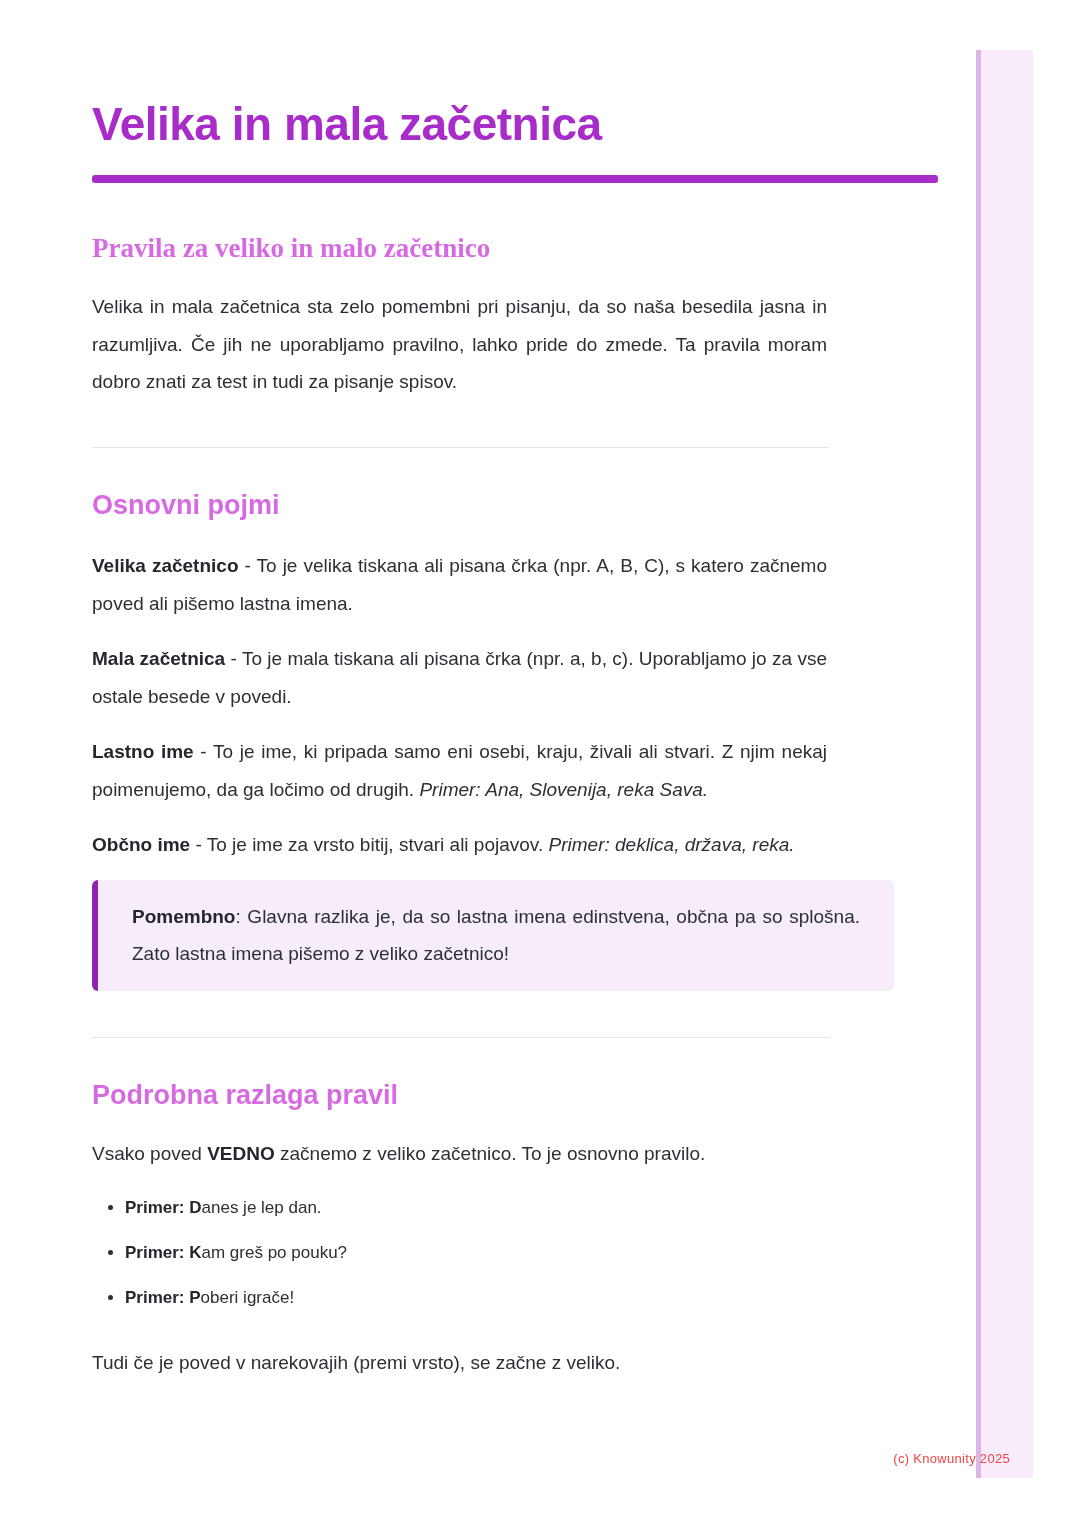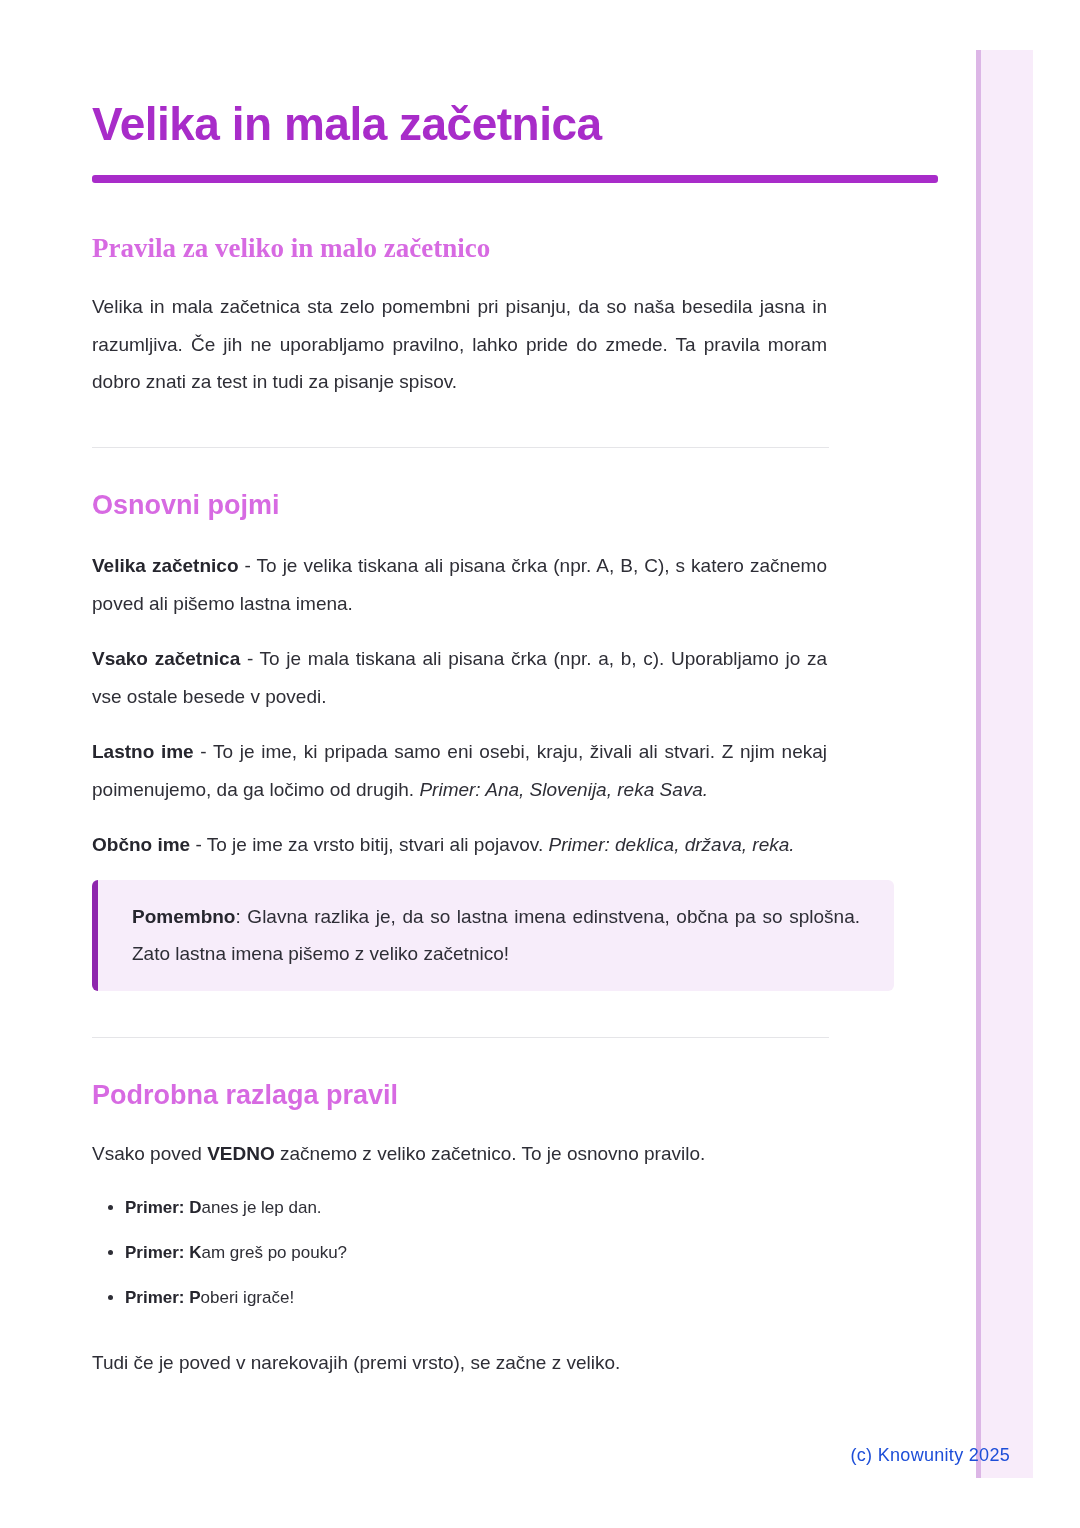--- a/index.html
+++ b/index.html
@@ -95,23 +95,23 @@
     font-size: 17px;
     line-height: 37px;
     margin-bottom: 8px;
     color: #2e2e36;
   }
   p.outro { margin-top: 28px; }
   .footer {
     position: absolute;
     right: 70px;
     bottom: 62px;
-    font-size: 18px;
+    font-size: 13px;
     letter-spacing: 0.3px;
-    color: #1d4ed8;
+    color: #ef4444;
     z-index: 3;
   }
   b { font-weight: 700; color: #26262e; }
   i { font-style: italic; }
 </style>
 </head>
 <body>
 
 <div class="page">
 
@@ -127,21 +127,21 @@
       <p class="body just">Velika in mala začetnica sta zelo pomembni pri pisanju, da so naša besedila jasna in razumljiva. Če jih ne uporabljamo pravilno, lahko pride do zmede. Ta pravila moram dobro znati za test in tudi za pisanje spisov.</p>
     </section>
 
     <hr class="divider">
 
     <section class="defs">
       <h2 class="h2-after-hr">Osnovni pojmi</h2>
 
       <p class="body just"><b>Velika začetnico</b><span> - </span><span>To je velika tiskana ali pisana črka (npr. A, B, C), s katero začnemo poved ali pišemo lastna imena.</span></p>
 
-      <p class="body just"><b>Vsako začetnica</b><span> - </span><span>To je mala tiskana ali pisana črka (npr. a, b, c). Uporabljamo jo za vse ostale besede v povedi.</span></p>
+      <p class="body just"><b>Mala začetnica</b><span> - </span><span>To je mala tiskana ali pisana črka (npr. a, b, c). Uporabljamo jo za vse ostale besede v povedi.</span></p>
 
       <p class="body just"><b>Lastno ime</b><span> - </span><span>To je ime, ki pripada samo eni osebi, kraju, živali ali stvari. Z njim nekaj poimenujemo, da ga ločimo od drugih.</span><i> Primer: Ana, Slovenija, reka Sava.</i></p>
 
       <p class="body just"><b>Občno ime</b><span> - </span><span>To je ime za vrsto bitij, stvari ali pojavov.</span><i> Primer: deklica, država, reka.</i></p>
 
       <div class="callout">
         <p class="body just"><b>Pomembno</b><span>: Glavna razlika je, da so lastna imena edinstvena, občna pa so splošna. Zato lastna imena pišemo z veliko začetnico!</span></p>
       </div>
     </section>
 

